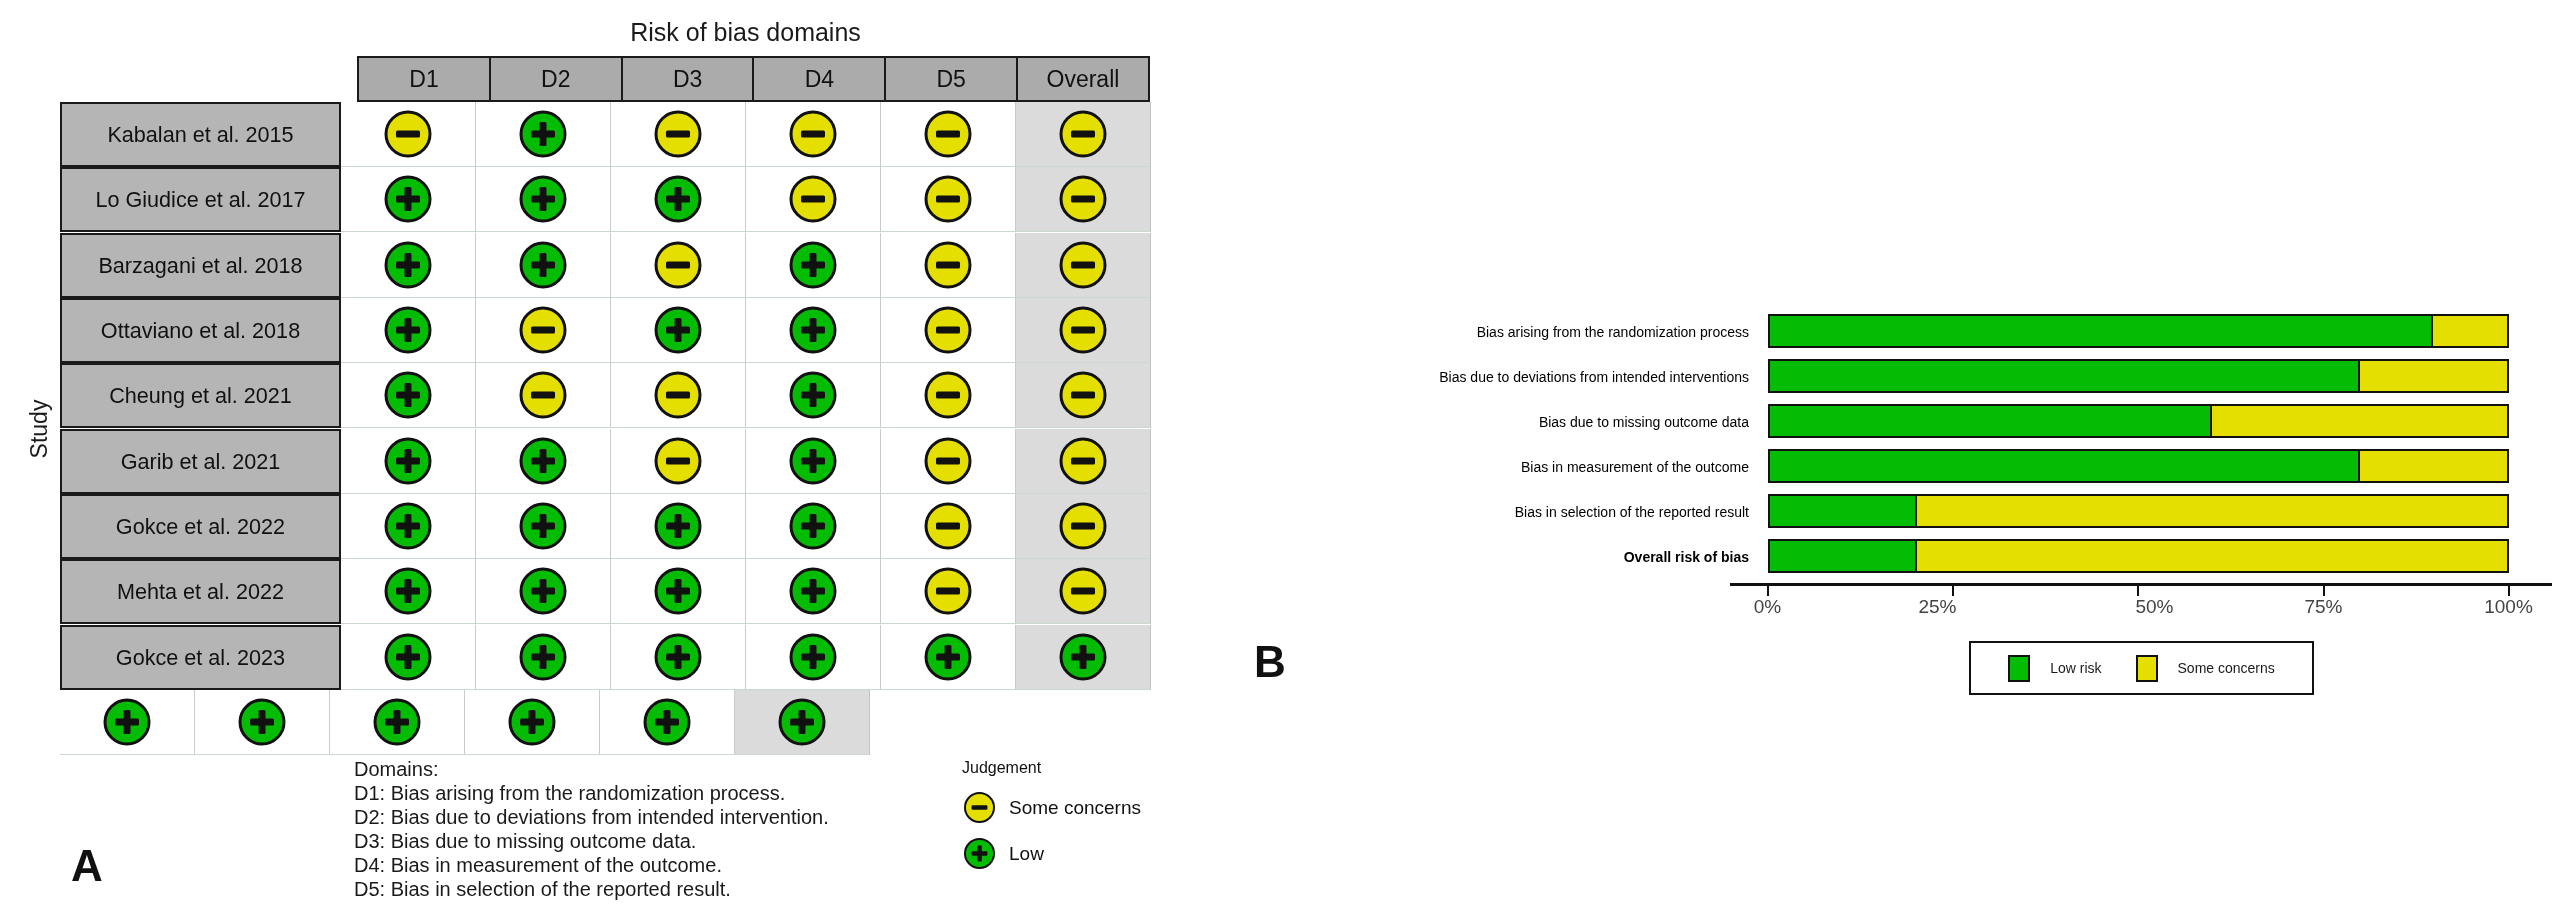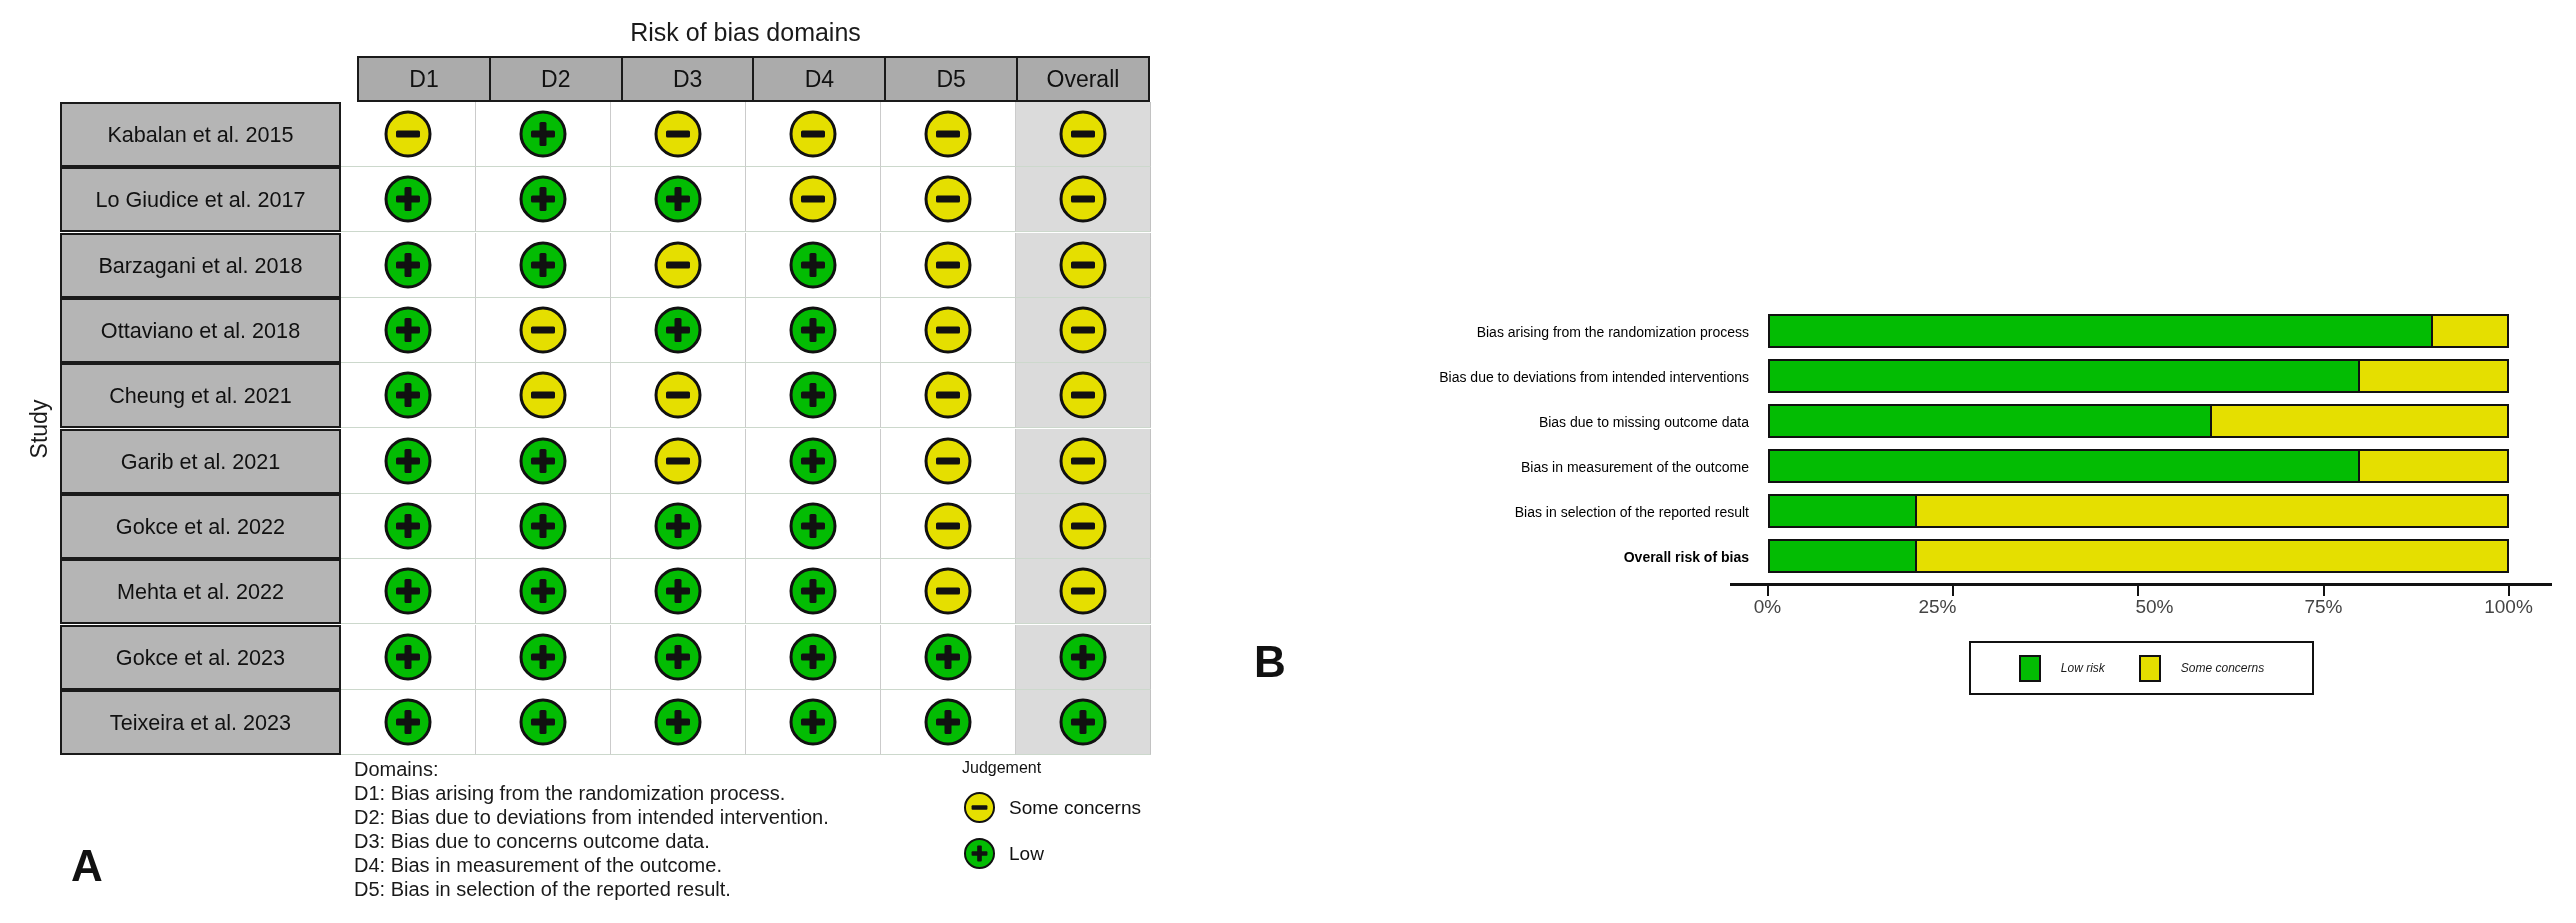--- a/index.html
+++ b/index.html
@@ -51,21 +51,21 @@
   .tick{position:absolute;top:0;width:2.3px;height:10px;background:#111;}
   #x-tick-labels{left:1768px;top:596px;width:741px;}
   .tick-label{position:absolute;top:0;width:93px;margin-left:-47px;text-align:center;
               font-size:19px;color:#444;}
 
   #barchart-legend{left:1969px;top:641px;width:345px;height:54px;box-sizing:border-box;
                    border:2.9px solid #111;background:#fff;display:flex;align-items:center;
                    justify-content:center;gap:34px;}
   .bl-item{display:flex;align-items:center;gap:20px;}
   .bl-swatch{width:22px;height:27px;box-sizing:border-box;border:2.3px solid #111;}
-  .bl-label{font-size:12px;color:#1a1a1a;font-style:italic;}
+  .bl-label{font-size:14px;color:#1a1a1a;}
 </style>
 </head>
 <body>
 
 <div id="figure">
 
   <div class="abs" id="panelA-title">Risk of bias domains</div>
   <div class="abs" id="study-axis-label">Study</div>
 
   <div class="abs" id="domain-header">
@@ -451,21 +451,20 @@
         </div>
         <div class="dom-cell overall">
           <svg width="50" height="50" viewBox="0 0 100 100">
             <circle cx="50" cy="50" r="44" fill="#03BC03" stroke="#111" stroke-width="6"></circle>
             <rect x="26" y="43" width="48" height="14" rx="3" fill="#111"></rect>
             <rect x="43" y="26" width="14" height="48" rx="3" fill="#111"></rect>
           </svg>
         </div>
       </div>
       <div class="study-row" style="top: 588px;">
-        <div class="study-cell">Teixeira et al. 2023</div>
         <div class="dom-cell">
           <svg width="50" height="50" viewBox="0 0 100 100">
             <circle cx="50" cy="50" r="44" fill="#03BC03" stroke="#111" stroke-width="6"></circle>
             <rect x="26" y="43" width="48" height="14" rx="3" fill="#111"></rect>
             <rect x="43" y="26" width="14" height="48" rx="3" fill="#111"></rect>
           </svg>
         </div>
         <div class="dom-cell">
           <svg width="50" height="50" viewBox="0 0 100 100">
             <circle cx="50" cy="50" r="44" fill="#03BC03" stroke="#111" stroke-width="6"></circle>
@@ -501,21 +500,21 @@
             <rect x="43" y="26" width="14" height="48" rx="3" fill="#111"></rect>
           </svg>
         </div>
       </div>
     </div>
 
   <div class="abs" id="footnote">
       <div class="fn-line">Domains:</div>
       <div class="fn-line">D1: Bias arising from the randomization process.</div>
       <div class="fn-line">D2: Bias due to deviations from intended intervention.</div>
-      <div class="fn-line">D3: Bias due to concerns outcome data.</div>
+      <div class="fn-line">D3: Bias due to missing outcome data.</div>
       <div class="fn-line">D4: Bias in measurement of the outcome.</div>
       <div class="fn-line">D5: Bias in selection of the reported result.</div>
     </div>
 
   <div class="abs" id="judgement-legend-title">Judgement</div>
   <div class="abs" id="judgement-entries">
       <div class="jl-item">
         <svg width="33" height="33" viewBox="0 0 100 100">
           <circle cx="50" cy="50" r="44" fill="#E5DF00" stroke="#111" stroke-width="6"></circle>
           <rect x="26" y="43" width="48" height="14" rx="3" fill="#111"></rect>

